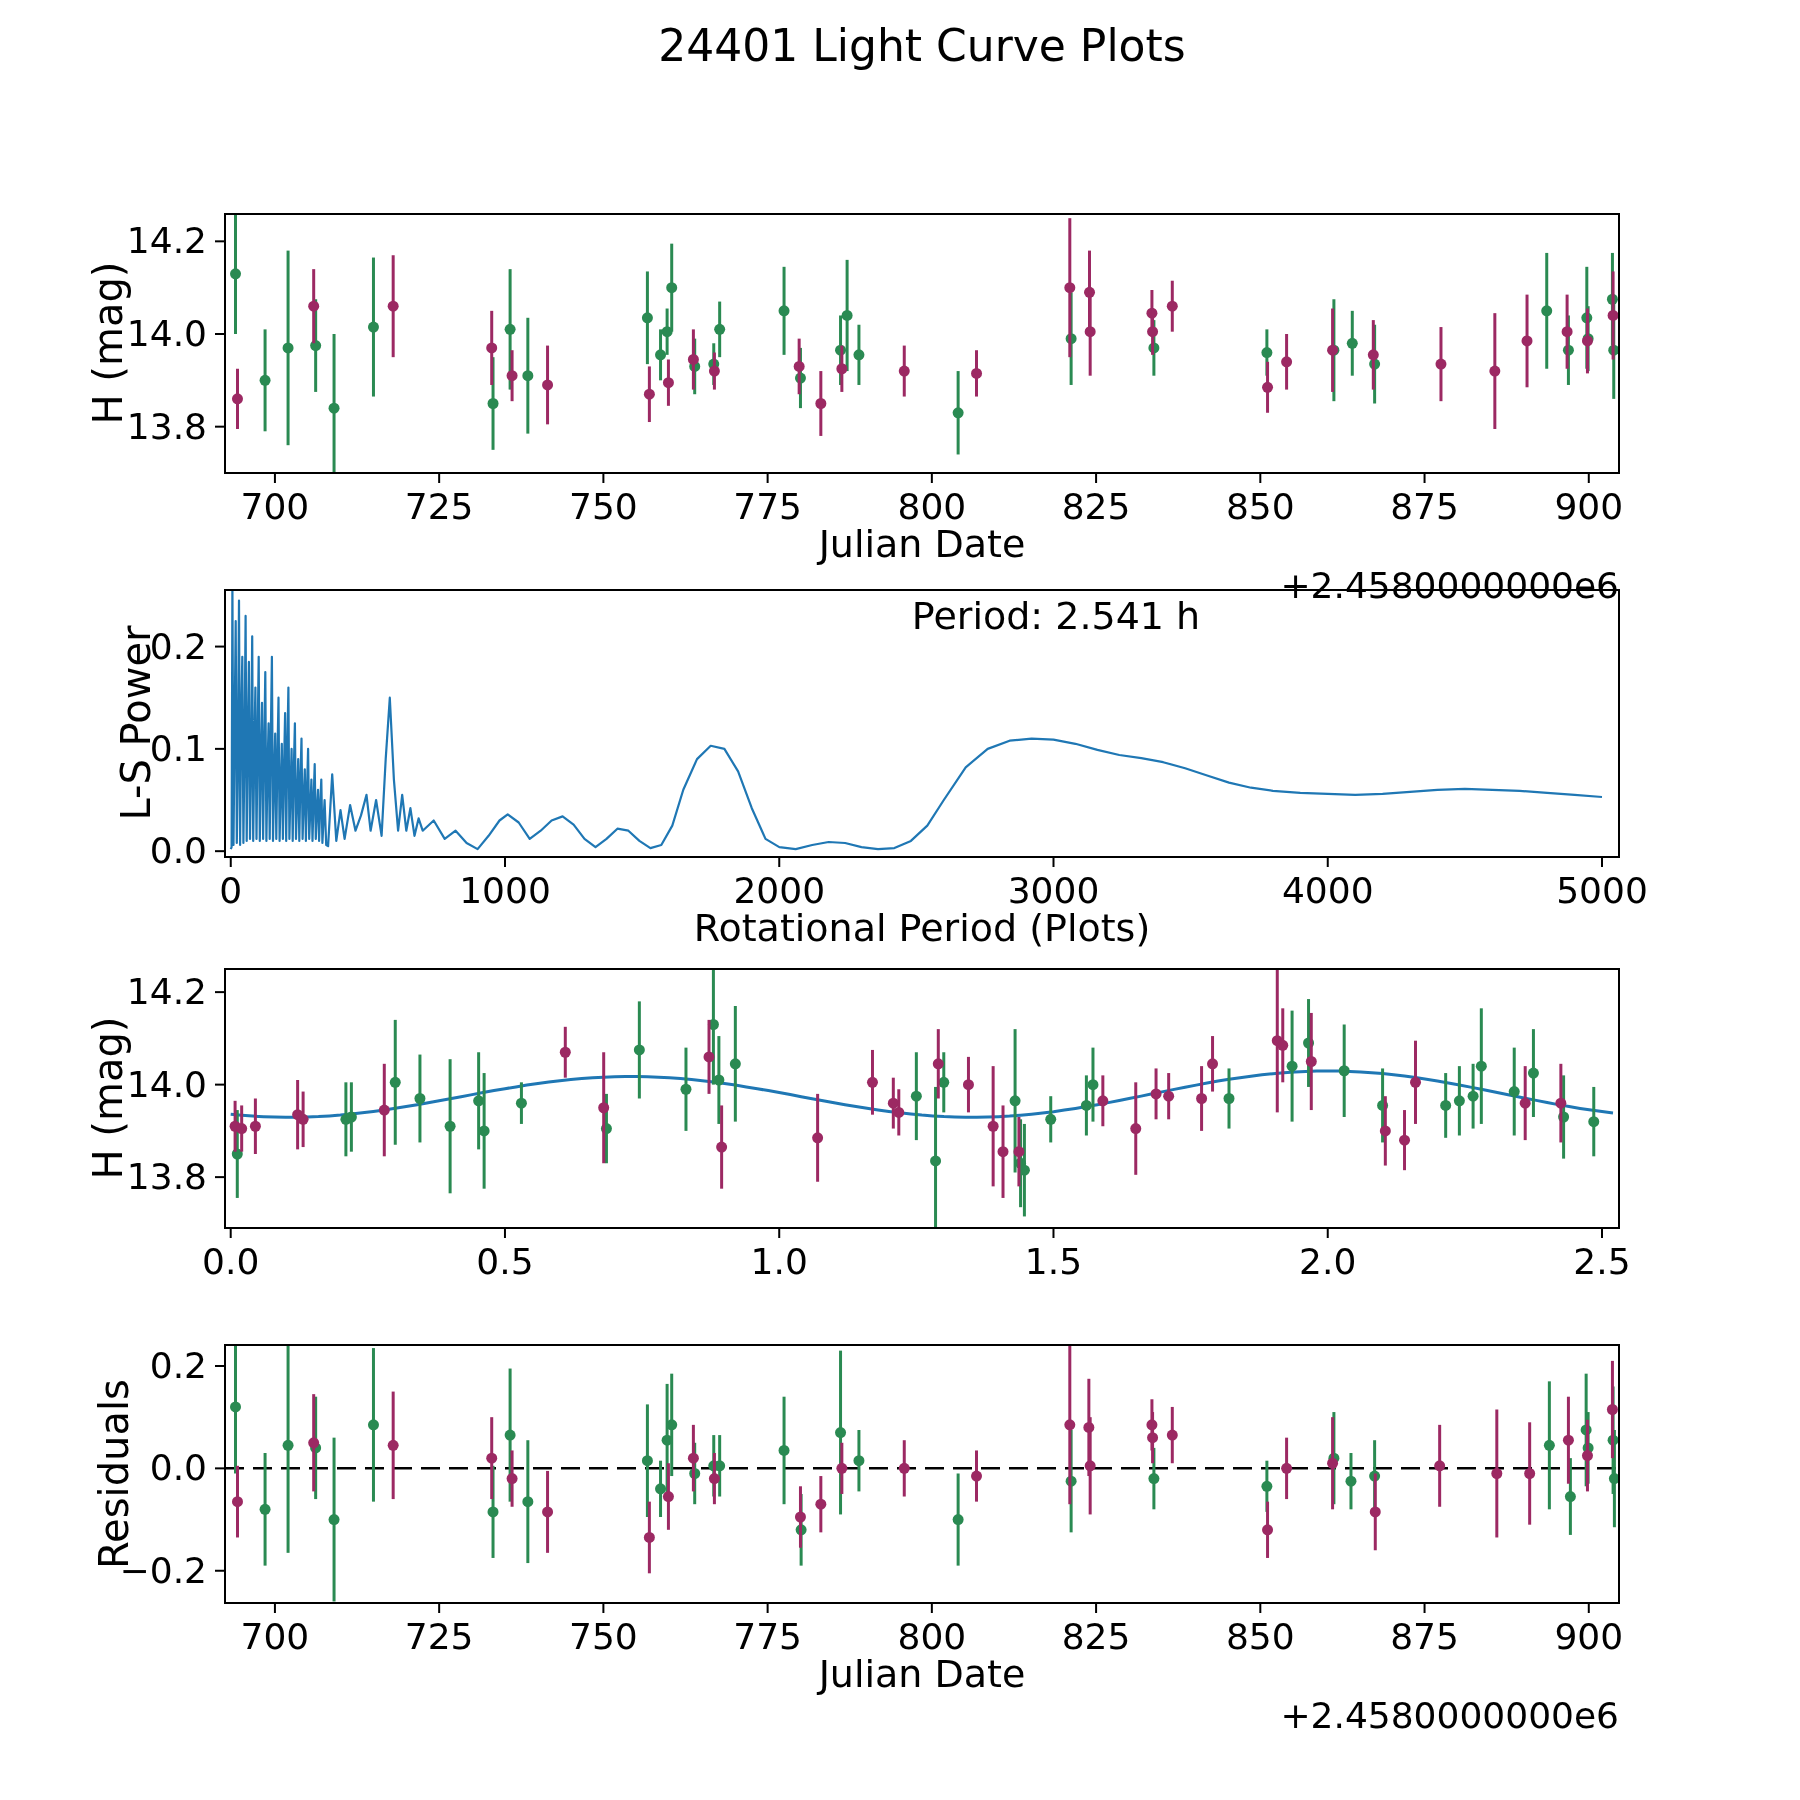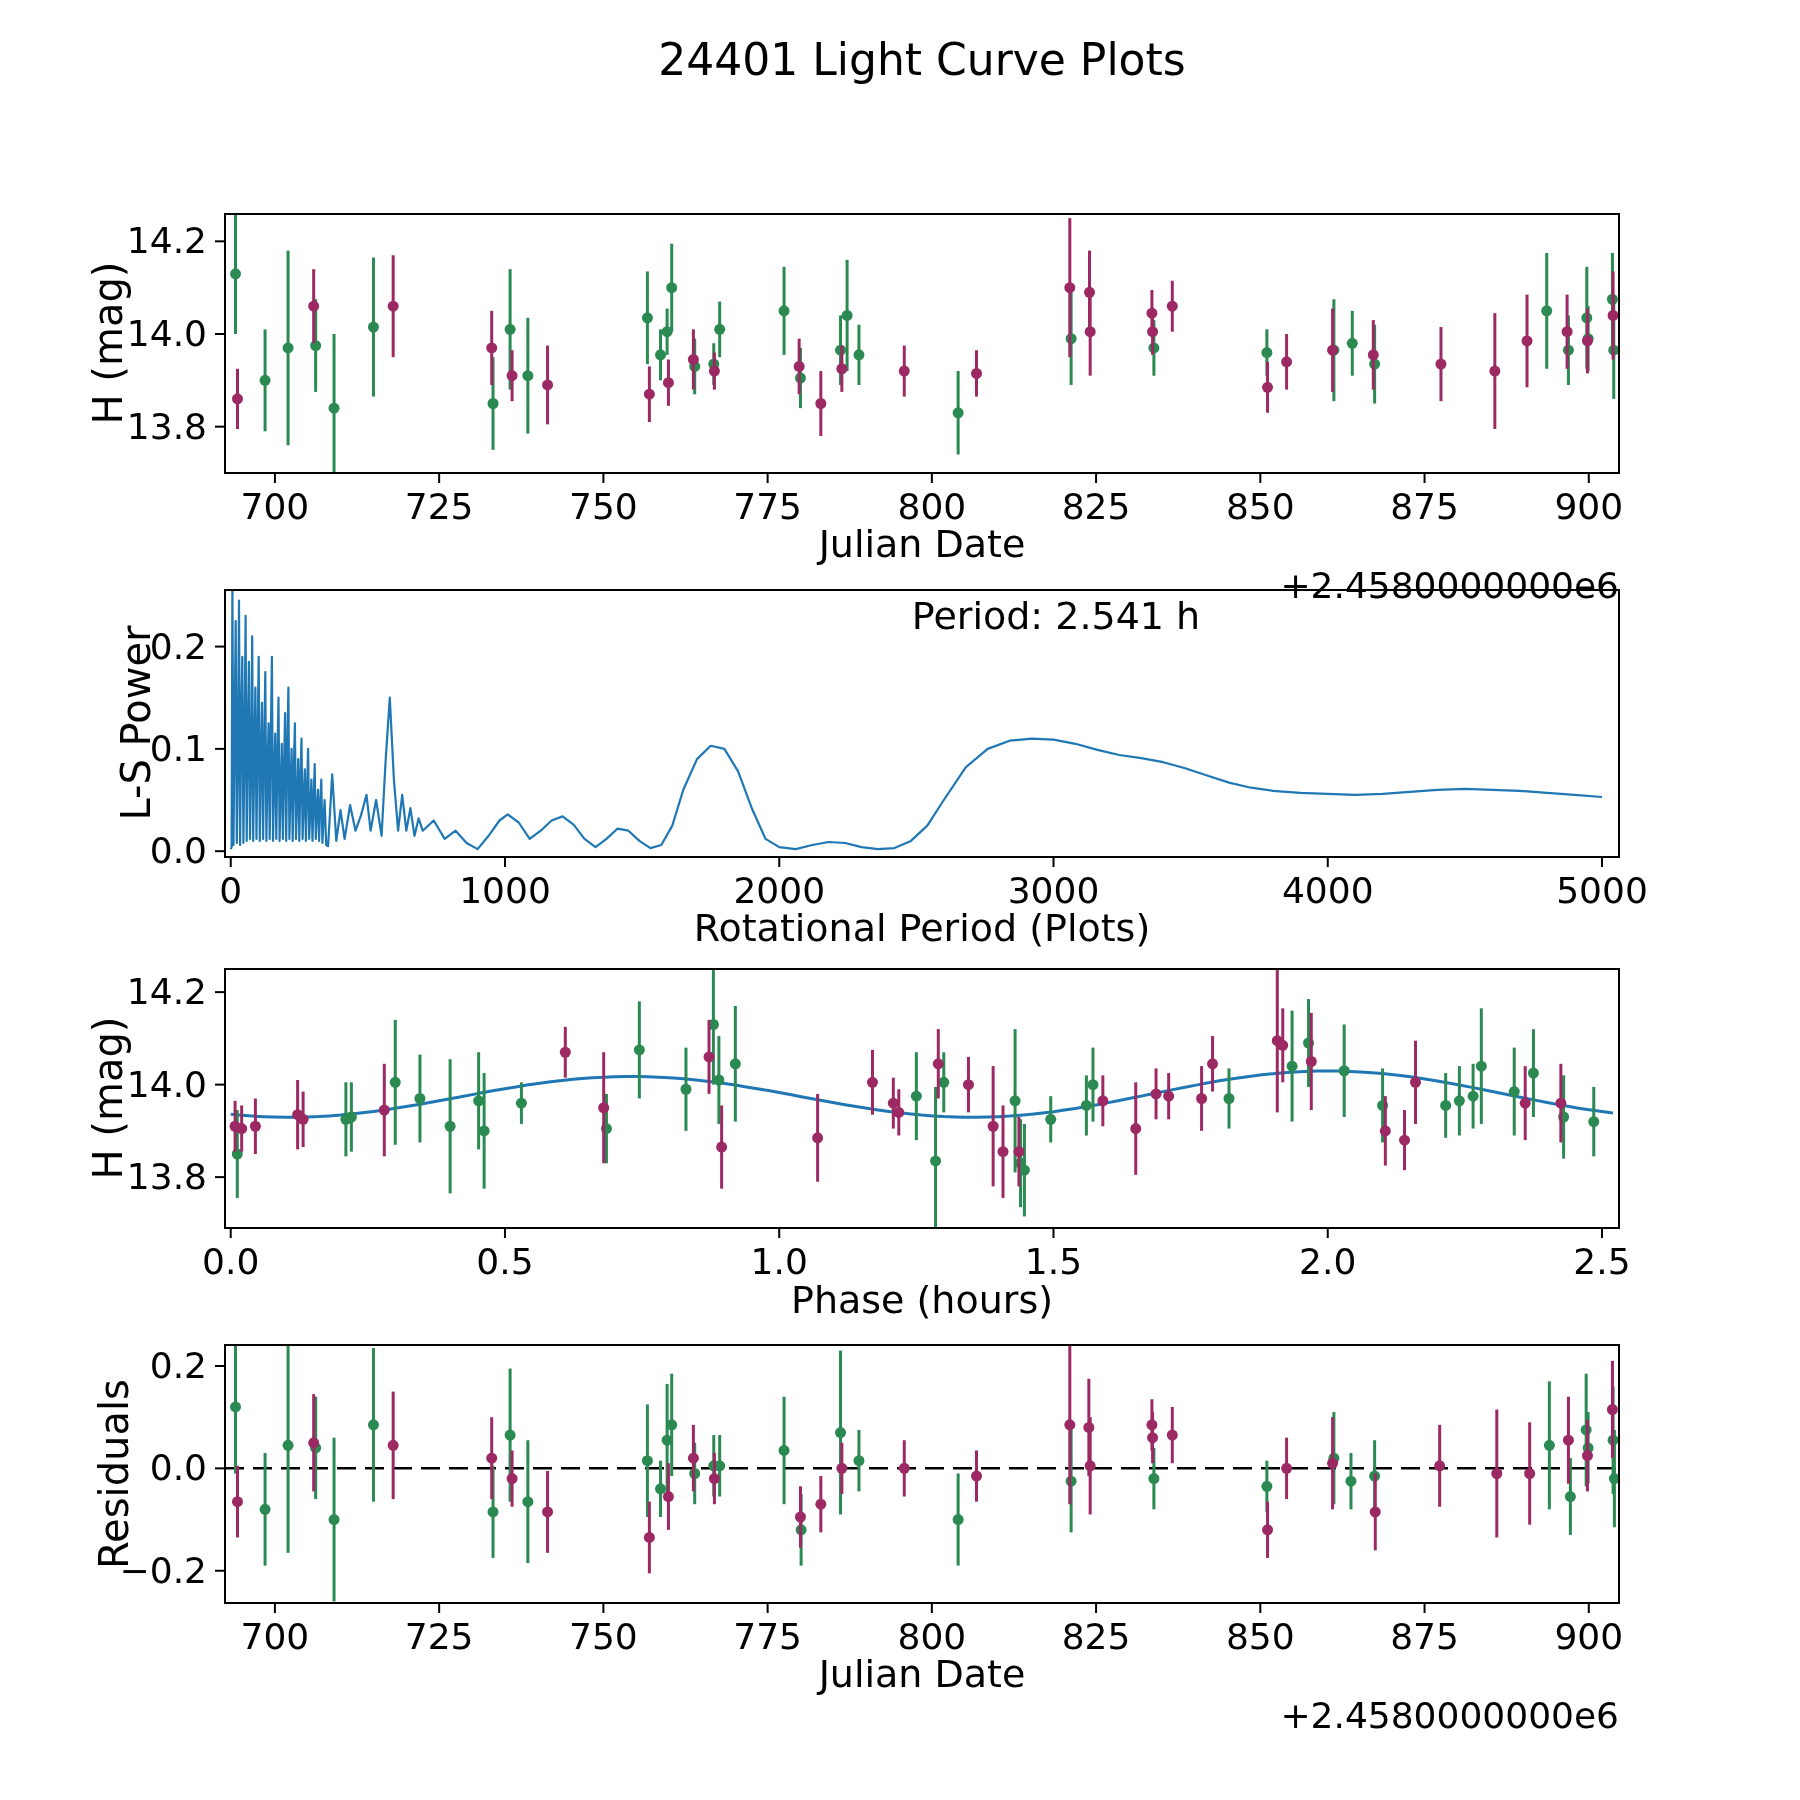--- a/index.html
+++ b/index.html
@@ -1,20 +1,20 @@
 <!DOCTYPE html>
 <html><head>
 <meta charset="utf-8">
 <style>
   html,body{margin:0;padding:0;background:#fff;}
   .figure{position:relative;width:1800px;height:1800px;background:#ffffff;
           font-family:"DejaVu Sans",sans-serif;color:#000;overflow:hidden;}
   .figure svg{position:absolute;left:0;top:0;}
   .t{position:absolute;color:#000;line-height:1.1;white-space:nowrap;}
-  .title{left:225px;width:1394px;top:36px;font-size:44px;text-align:center;}
+  .title{left:225px;width:1394px;top:22px;font-size:44px;text-align:center;}
   .xlab{left:225px;width:1394px;text-align:center;font-size:38px;}
   .offset{left:1119px;width:500px;text-align:right;font-size:36px;margin-top:44px;}
   .annot{left:225px;width:1662px;text-align:center;font-size:38px;}
   .ylab{position:absolute;transform:translate(-50%,-50%) rotate(-90deg);
         font-size:40px;white-space:nowrap;color:#000;}
 </style>
 </head>
 <body>
 
 <div class="figure">
@@ -561,19 +561,18 @@
   <div class="t title">24401 Light Curve Plots</div>
 
   <div class="t xlab" style="top:524px;">Julian Date</div>
   <div class="t offset" style="top:522px;">+2.4580000000e6</div>
   <div class="ylab" style="left:108px;top:343px;">H (mag)</div>
 
   <div class="t annot" style="top:596px;">Period: 2.541 h</div>
   <div class="t xlab" style="top:908px;">Rotational Period (Plots)</div>
   <div class="ylab" style="left:136px;top:723px;">L-S Power</div>
 
-  <div class="t xlab" style="top:1280px;">Phase (hours)</div>
   <div class="ylab" style="left:108px;top:1098px;">H (mag)</div>
 
   <div class="t xlab" style="top:1654px;">Julian Date</div>
   <div class="t offset" style="top:1652px;">+2.4580000000e6</div>
   <div class="ylab" style="left:114px;top:1474px;">Residuals</div>
 </div>
 
 </body></html>

